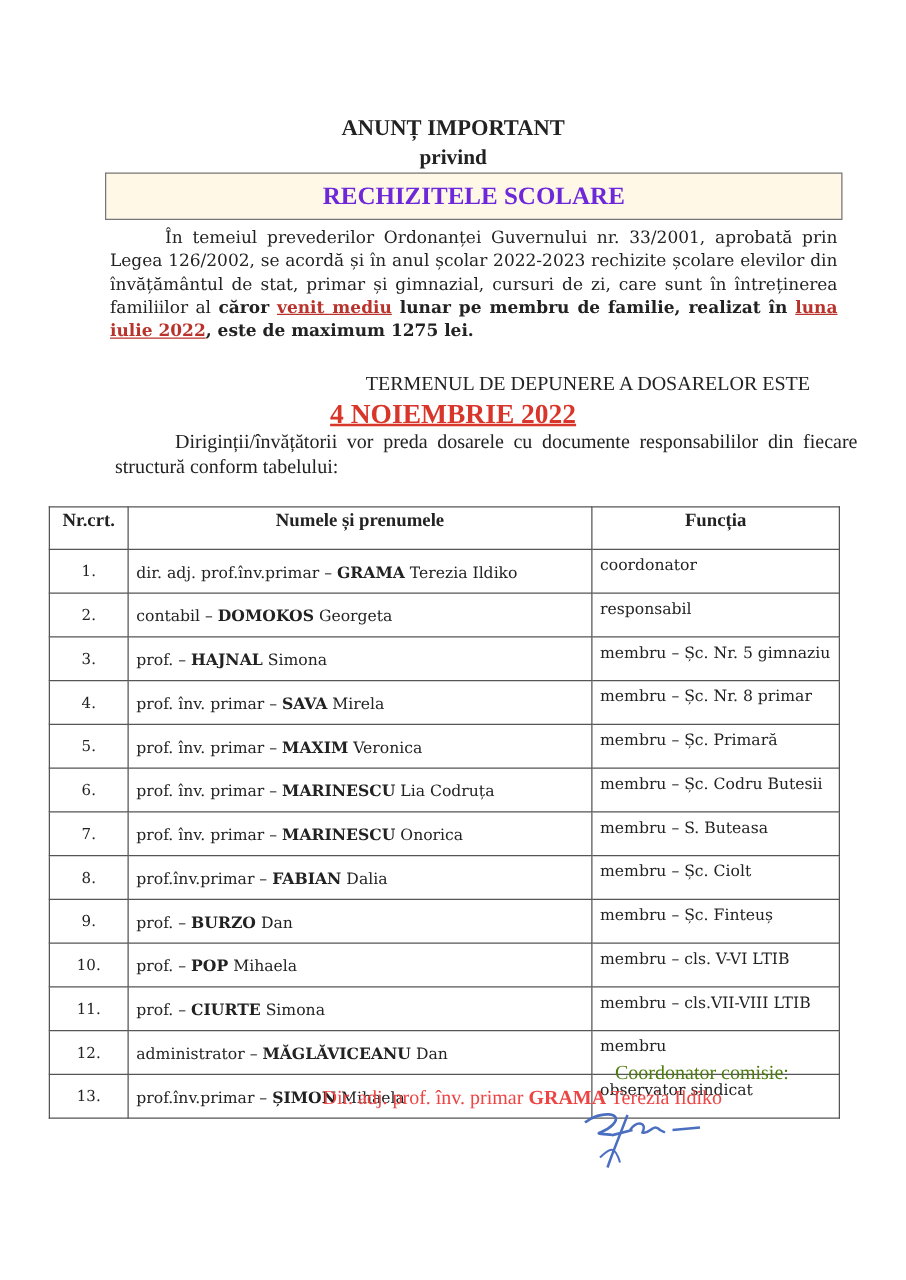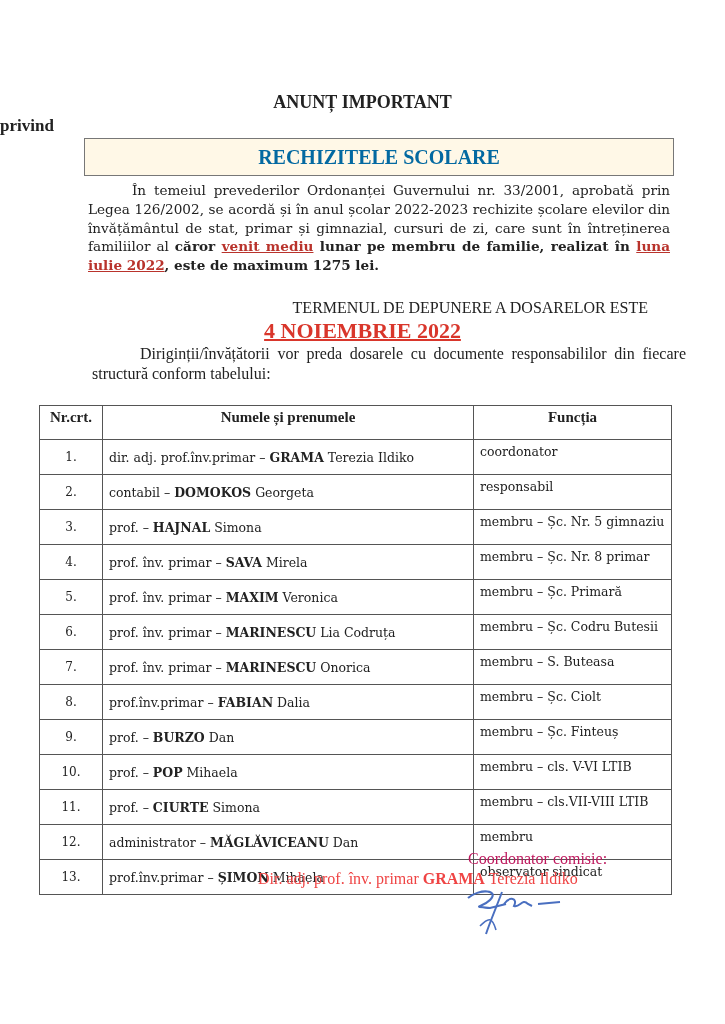--- a/index.html
+++ b/index.html
@@ -1,45 +1,45 @@
 <!DOCTYPE html>
 <html><head>
 <meta charset="utf-8">
 <style>
   html, body { margin: 0; padding: 0; background: #ffffff; }
   body { width: 725px; height: 1024px; position: relative; overflow: hidden;
          font-family: "Liberation Serif", "DejaVu Serif", serif; color: #222; }
   .page { position: absolute; left: 0; top: 0; width: 725px; height: 1024px; }
   .title1 { position: absolute; top: 92px; left: 0; width: 725px; text-align: center;
             font-weight: bold; font-size: 18px; color: #222; }
-  .title2 { position: absolute; top: 116px; left: 0; width: 725px; text-align: left;
+  .title2 { position: absolute; top: 116px; left: 0; width: 725px; text-align: center;
             font-weight: bold; font-size: 17px; color: #222; }
   .banner { position: absolute; top: 138px; left: 84px; width: 590px; height: 38px;
             background: #fff8e7; border: 1.5px solid #777; box-sizing: border-box;
-            text-align: center; font-weight: bold; font-size: 20px; line-height: 36px; color: #0369a1; }
+            text-align: center; font-weight: bold; font-size: 20px; line-height: 36px; color: #6d28d9; }
   .para { position: absolute; left: 88px; width: 582px; font-family: "DejaVu Serif", serif;
           font-size: 13.6px; line-height: 18.8px; text-align: justify; color: #222; }
   .para1 { top: 181px; text-indent: 44px; }
   .b { font-weight: bold; }
   .red { color: #b9332c; font-weight: bold; text-decoration: underline; }
   .term { position: absolute; top: 299px; left: 88px; width: 560px; text-align: right;
           font-weight: normal; font-size: 16px; color: #222; }
   .date { position: absolute; top: 318px; left: 0; width: 725px; text-align: center;
           font-weight: bold; font-size: 22px; color: #d9362b; }
   .date span { text-decoration: underline; text-decoration-thickness: 2px; }
   .para2 { top: 344px; left: 76px; width: 594px; text-indent: 48px; font-family: "Liberation Serif", serif; font-size: 16px; line-height: 20px; margin-left: 16px; }
   table.t { position: absolute; top: 405px; left: 39px; width: 633px; border-collapse: collapse;
             font-family: "DejaVu Serif", serif; font-size: 12.5px; color: #222; }
   table.t td, table.t th { border: 1px solid #555; height: 30px; padding: 0 6px; vertical-align: middle; }
   table.t th { font-family: "Liberation Serif", serif; font-size: 15px; font-weight: bold; vertical-align: top; padding-top: 3px; }
   table.t td.nr { text-align: center; width: 50px; font-size: 12px; }
   table.t td.fn { vertical-align: top; padding-top: 4px; font-size: 12.5px; line-height: 15px; }
   .c2 { width: 358px; }
   .surname { font-weight: bold; }
-  .coord { position: absolute; top: 850px; left: 468px; font-size: 16px; color: #be185d; }
+  .coord { position: absolute; top: 850px; left: 492px; font-size: 16px; color: #4d7c0f; }
   .sign { position: absolute; top: 870px; left: 258px; font-size: 16px; color: #ef4444; }
   .sig { position: absolute; top: 886px; left: 460px; }
 </style>
 </head>
 <body>
 
 <div class="page">
   <div class="title1">ANUNȚ IMPORTANT</div>
   <div class="title2">privind</div>
   <div class="banner">RECHIZITELE SCOLARE</div>

